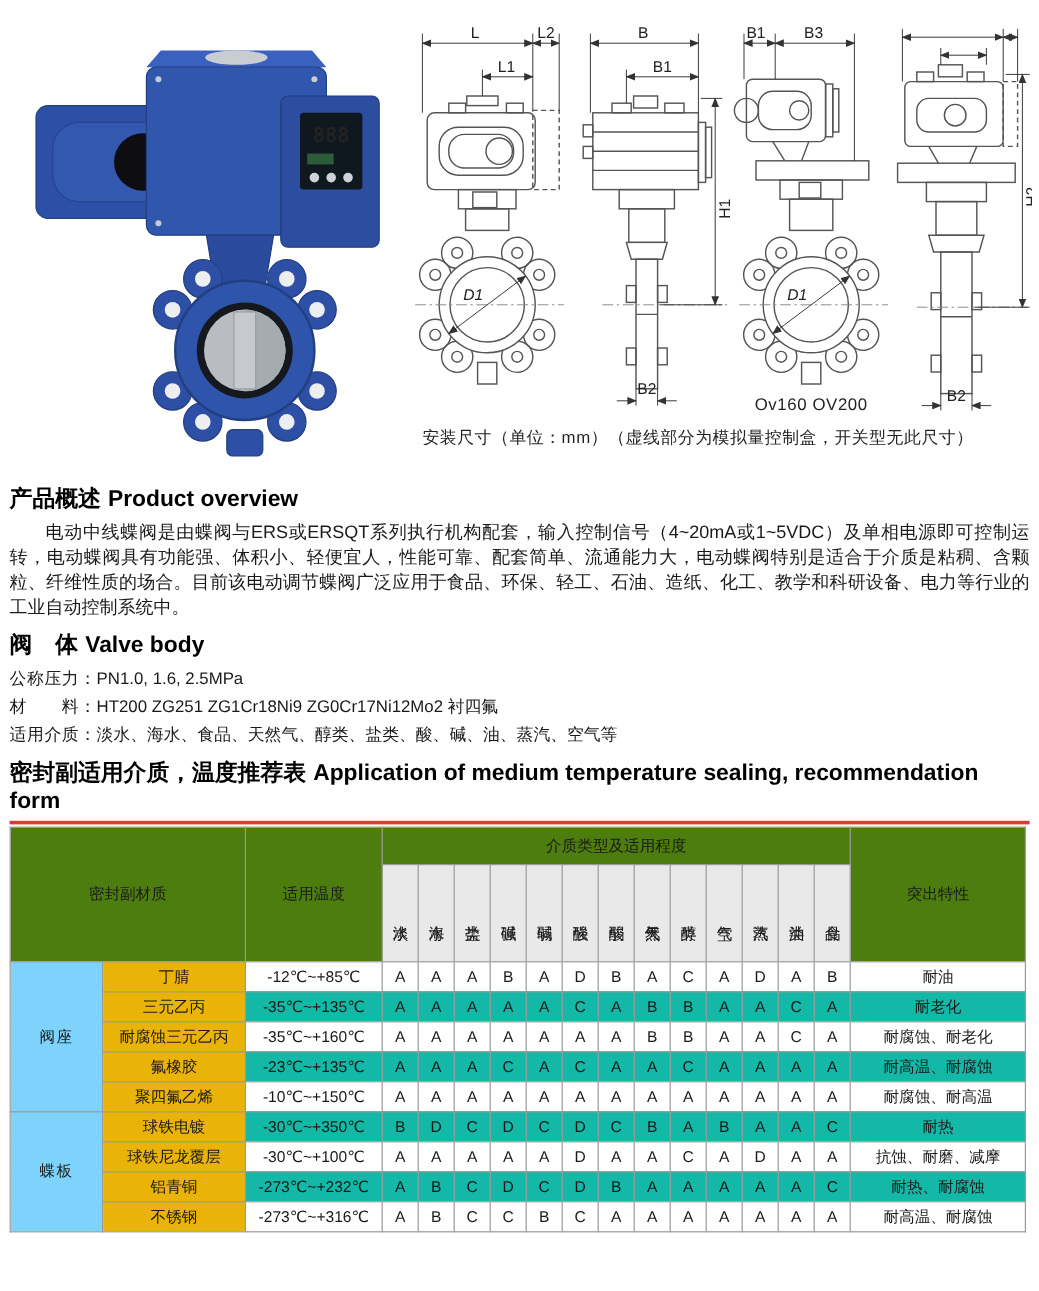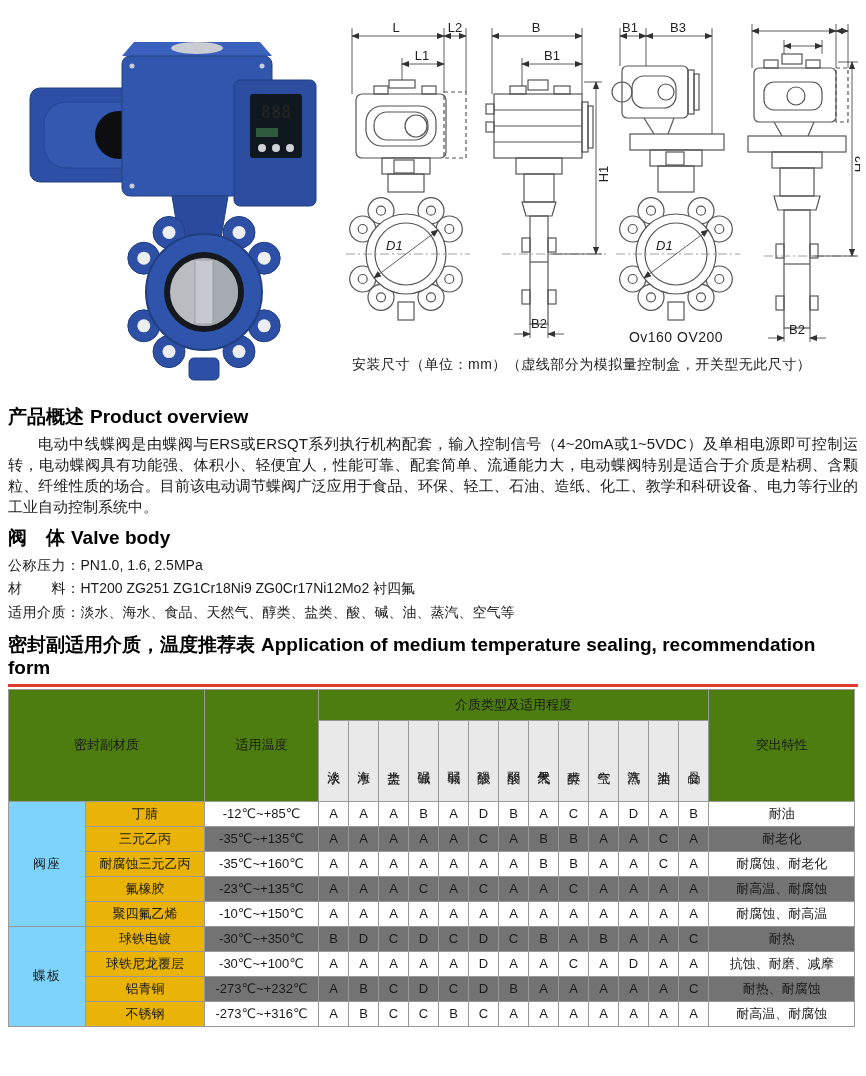--- a/index.html
+++ b/index.html
@@ -23,21 +23,21 @@
   .red-rule{height:3px;background:#e0392e;margin:3px 8px 2px 8px;width:850px;}
 
   table.seal{border-collapse:collapse;table-layout:fixed;margin:0 0 0 8px;width:846px;}
   table.seal td{border:1px solid #999;font-size:13px;text-align:center;padding:0;color:#1a1a1a;}
   td.hdr{background:#4d7c0f;font-size:14px;}
   td.media-h{background:#e9e9e9;height:80px;vertical-align:middle;}
   .vtxt{writing-mode:vertical-rl;text-orientation:upright;margin:0 auto;font-size:13px;line-height:1.05;}
   td.group-cell{background:#7dd3fc;font-size:14px;letter-spacing:1px;}
   td.mat-cell{background:#eab308;text-align:left;padding-left:14px;font-size:13.5px;}
   tr.data-row td{height:24px;}
-  tr.alt td.data{background:#737373;}
+  tr.alt td.data{background:#14b8a6;}
   td.feat-cell{text-align:left;padding-left:12px;}
 
   svg text{fill:#222;}
   .dim-label{font-size:13px;}
   .d1-label{font-size:13px;font-style:italic;}
   .model-label{font-size:14px;letter-spacing:.5px;}
 </style>
 </head>
 <body>
 

